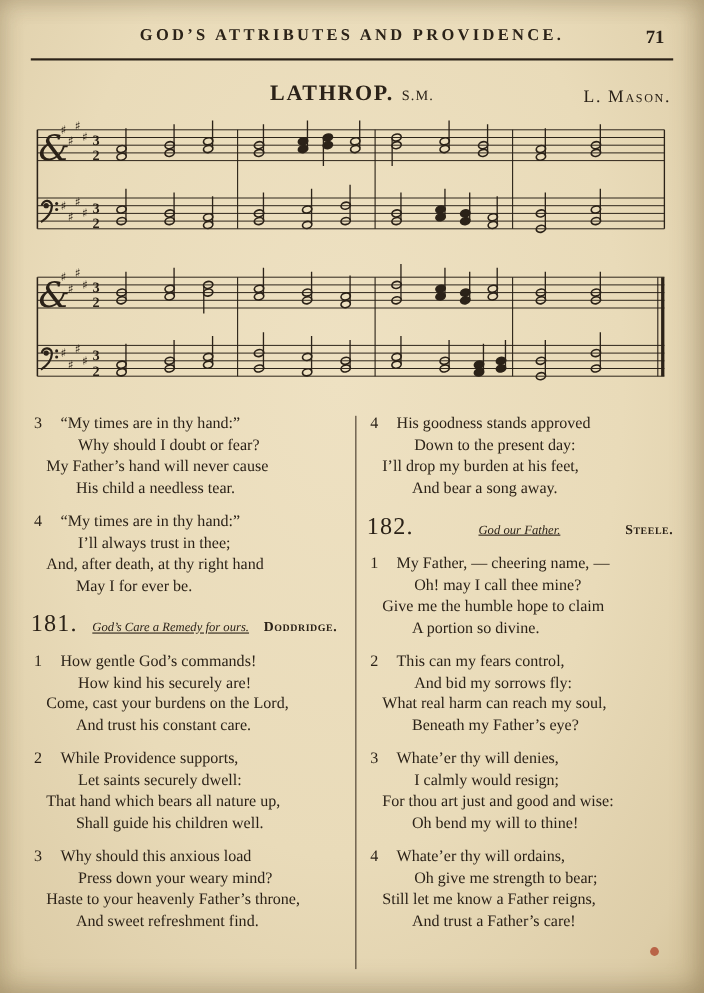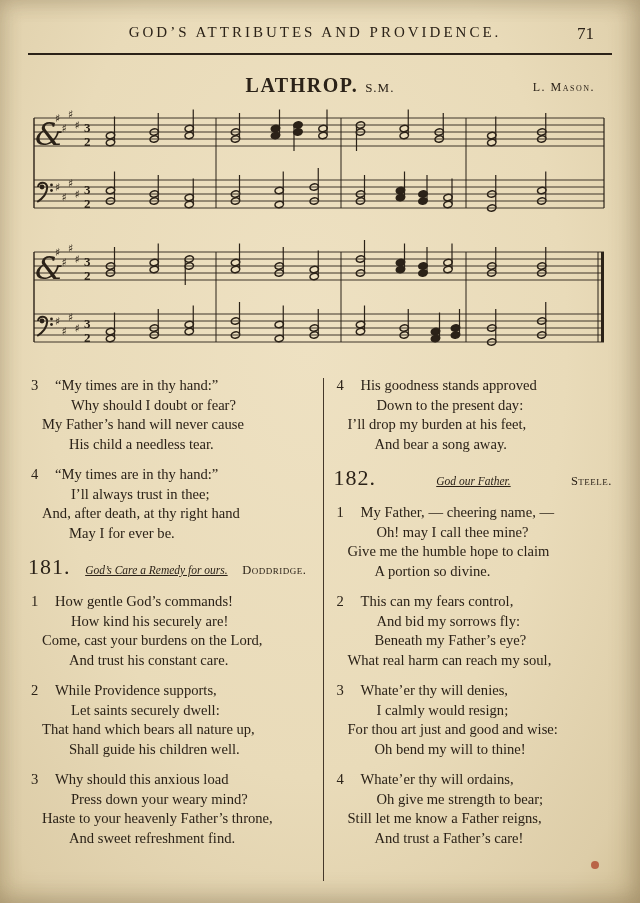--- a/index.html
+++ b/index.html
@@ -2,42 +2,42 @@
 <html><head>
 <meta charset="utf-8">
 <style>
   html,body{margin:0;padding:0;background:#a8build;}
   body{margin:0;background:#9e9077;display:flex;justify-content:center;font-family:"Liberation Serif",serif;}
   .page{
     position:relative;width:640px;height:903px;overflow:hidden;color:#2b2218;
     background:radial-gradient(ellipse at 48% 38%, #eee1c2 0%, #e9dbb9 55%, #ddcda8 88%, #d2c096 100%);
     box-shadow:inset -10px 0 22px rgba(96,74,42,.22), inset 0 -10px 22px rgba(96,74,42,.16), inset 6px 6px 18px rgba(96,74,42,.10);
   }
-  .running-head{position:absolute;top:24px;left:30px;right:40px;height:22px;}
+  .running-head{position:absolute;top:24px;left:30px;right:30px;height:22px;font-weight:bold;}
   .rh-title{display:block;text-align:center;font-size:15px;letter-spacing:3px;}
   .rh-page{position:absolute;right:6px;top:0;font-size:17px;}
   .head-rule{position:absolute;top:53px;left:28px;right:28px;border-top:2px solid #2b2218;}
   .tune-line{position:absolute;top:74px;left:30px;right:30px;text-align:center;height:24px;}
   .tune-name{font-weight:bold;font-size:20px;letter-spacing:1.5px;text-align:center;}
   .tune-meter{font-size:13px;margin-left:7px;letter-spacing:1px;}
-  .tune-composer{position:absolute;right:15px;top:6px;font-size:12px;font-variant:small-caps;letter-spacing:1.5px;}
+  .tune-composer{position:absolute;right:0;top:6px;font-size:16px;font-variant:small-caps;letter-spacing:1.5px;}
   #music-svg{position:absolute;top:100px;left:30px;}
   .text-area{position:absolute;top:376px;left:28px;right:24px;bottom:14px;display:flex;}
   .col{flex:1;min-width:0;}
   .col-rule{width:1px;background:#45382a;margin:2px 10px 8px 12px;}
   .verse{position:relative;margin:0 0 11px 0;font-size:14.6px;line-height:19.5px;}
   .vnum{position:absolute;left:3px;top:0;}
   .vl0{padding-left:27px;}
   .vl1{padding-left:43px;}
   .vl2{padding-left:14px;}
   .vl3{padding-left:41px;}
   .hymn-heading{display:flex;align-items:baseline;margin:9px 0 12px 0;}
   .hnum{font-size:22px;font-weight:normal;letter-spacing:1px;}
   .hcaption{flex:1;text-align:center;font-style:italic;font-size:11.5px;text-decoration:underline;}
-  .hauthor{font-variant:small-caps;font-size:12.5px;letter-spacing:.5px;padding-right:4px;}
+  .hauthor{font-variant:small-caps;font-size:12.5px;letter-spacing:.5px;padding-right:4px;font-weight:bold;}
   .speck{position:absolute;left:591px;top:861px;width:8px;height:8px;border-radius:50%;background:#b04a30;opacity:.8;}
 </style>
 </head>
 <body>
 
 <div class="page">
 
   <div class="running-head">
     <span class="rh-title">GOD’S ATTRIBUTES AND PROVIDENCE.</span>
     <span class="rh-page">71</span>
@@ -323,22 +323,22 @@
           <span class="vnum">1</span>
           <div class="vline vl0">My Father, — cheering name, —</div>
           <div class="vline vl1">Oh! may I call thee mine?</div>
           <div class="vline vl2">Give me the humble hope to claim</div>
           <div class="vline vl3">A portion so divine.</div>
         </div>
         <div class="verse">
           <span class="vnum">2</span>
           <div class="vline vl0">This can my fears control,</div>
           <div class="vline vl1">And bid my sorrows fly:</div>
+          <div class="vline vl2">What real harm can reach my soul,</div>
           <div class="vline vl3">Beneath my Father’s eye?</div>
-          <div class="vline vl2">What real harm can reach my soul,</div>
         </div>
         <div class="verse">
           <span class="vnum">3</span>
           <div class="vline vl0">Whate’er thy will denies,</div>
           <div class="vline vl1">I calmly would resign;</div>
           <div class="vline vl2">For thou art just and good and wise:</div>
           <div class="vline vl3">Oh bend my will to thine!</div>
         </div>
         <div class="verse">
           <span class="vnum">4</span>

